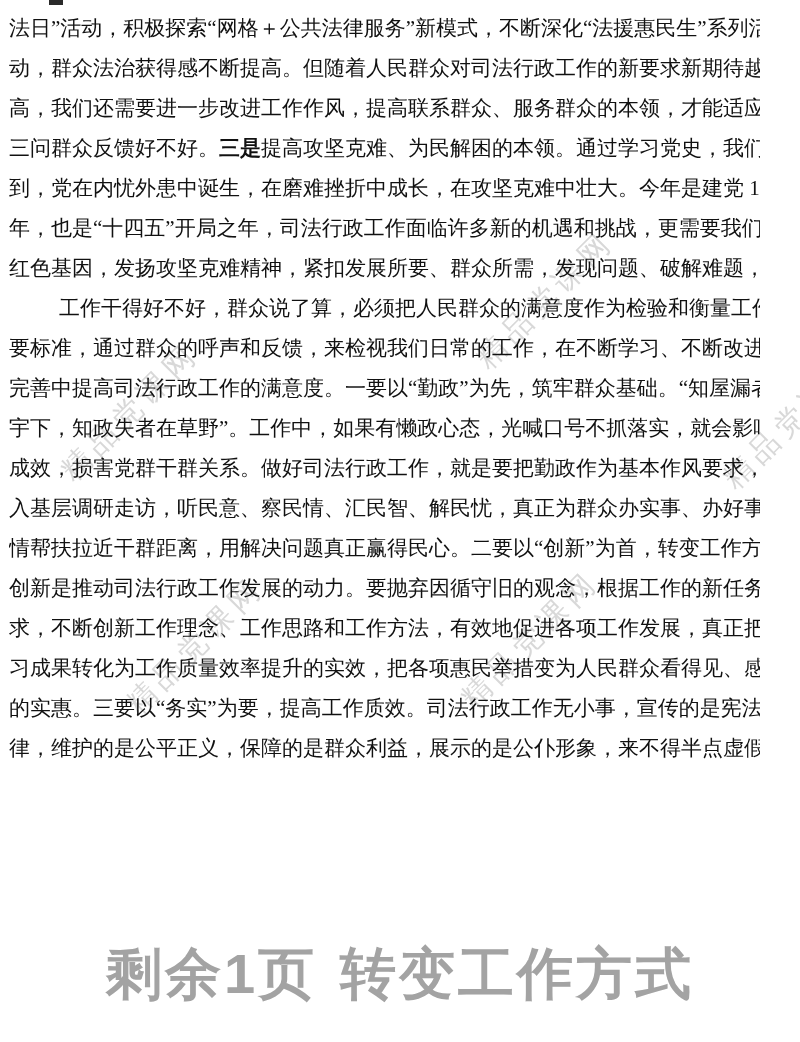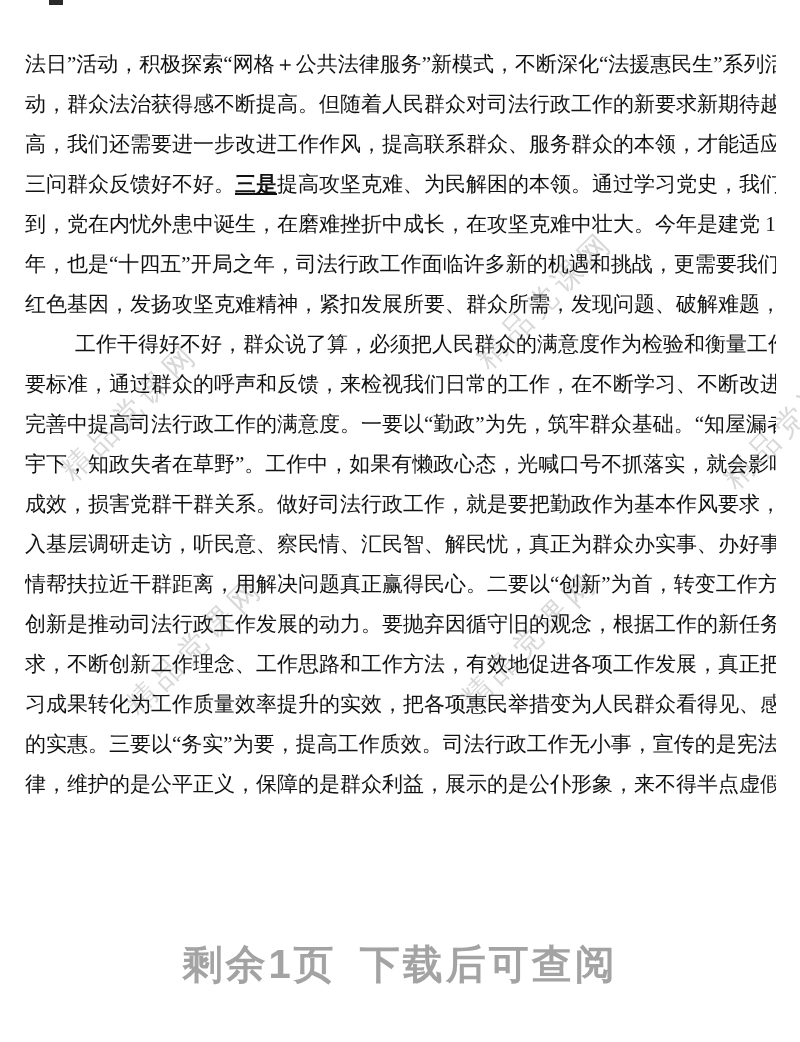--- a/index.html
+++ b/index.html
@@ -34,52 +34,51 @@
   .top-frag {
     position: absolute;
     left: 49px; top: 0;
     width: 14px; height: 5px;
     background: #2a2a2a;
   }
 
   
   .body-text {
     position: absolute;
-    left: 25px;
+    left: 9px;
     top: 8px;
     width: 751px;
     color: #111111;
     font-size: 21px;
-    margin-top: 36px;
   }
   .line {
     height: 40px;
     line-height: 40px;
     text-align: justify;
     text-align-last: justify;
     word-break: break-all;
     overflow: hidden;
     white-space: nowrap;
   }
   .line.last { text-align-last: left; }
   .line.ind { text-indent: 50px; }
-  .b { font-weight: bold; text-decoration: underline; }
+  .b { font-weight: bold; }
 
   
   .footer-banner {
     position: absolute;
     left: 0; right: 0;
     top: 937px;
     display: flex;
     justify-content: center;
     gap: 23px;
     color: #a3a3a3;
     font-family: "Liberation Sans", "DejaVu Sans", sans-serif;
     font-weight: bold;
-    font-size: 40px;
+    font-size: 56px;
     letter-spacing: 3px;
     white-space: nowrap;
     text-align: center;
   }
 </style>
 </head>
 <body>
 
 <div class="page">
 
@@ -110,16 +109,16 @@
     <div class="line">情帮扶拉近干群距离，用解决问题真正赢得民心。二要以“创新”为首，转变工作方式。</div>
     <div class="line">创新是推动司法行政工作发展的动力。要抛弃因循守旧的观念，根据工作的新任务、新要</div>
     <div class="line">求，不断创新工作理念、工作思路和工作方法，有效地促进各项工作发展，真正把理论学</div>
     <div class="line">习成果转化为工作质量效率提升的实效，把各项惠民举措变为人民群众看得见、感受得到</div>
     <div class="line">的实惠。三要以“务实”为要，提高工作质效。司法行政工作无小事，宣传的是宪法法</div>
     <div class="line">律，维护的是公平正义，保障的是群众利益，展示的是公仆形象，来不得半点虚假，必须</div>
   </div>
 
   <div class="footer-banner">
     <span>剩余1页</span>
-    <span>下载后可查阅</span>
+    <span>转变工作方式</span>
   </div>
 
 </div>
 
 </body></html>

